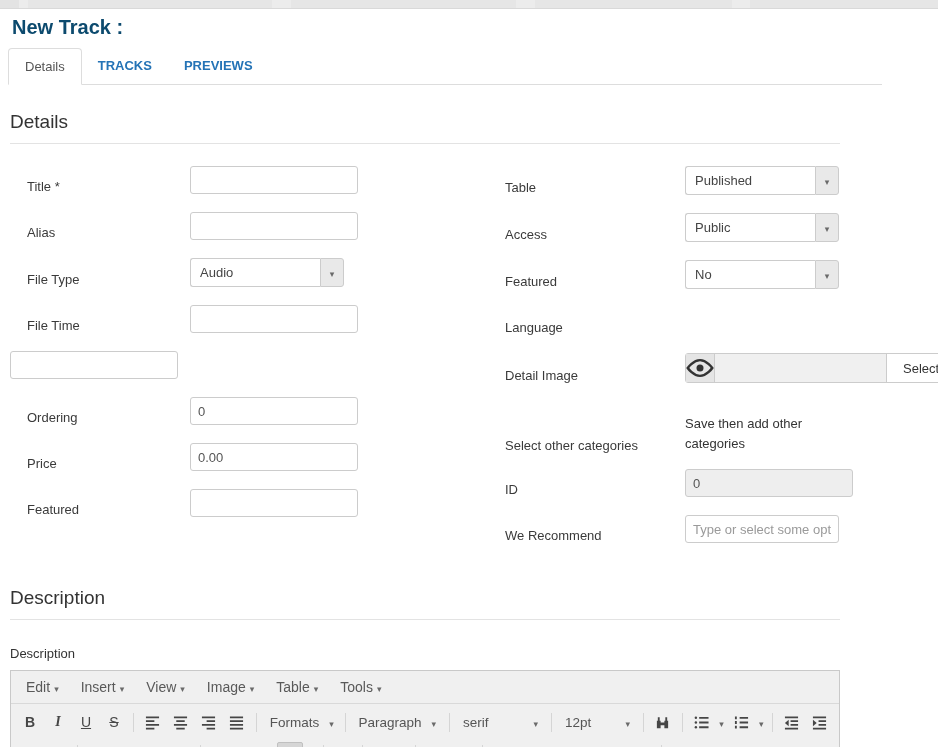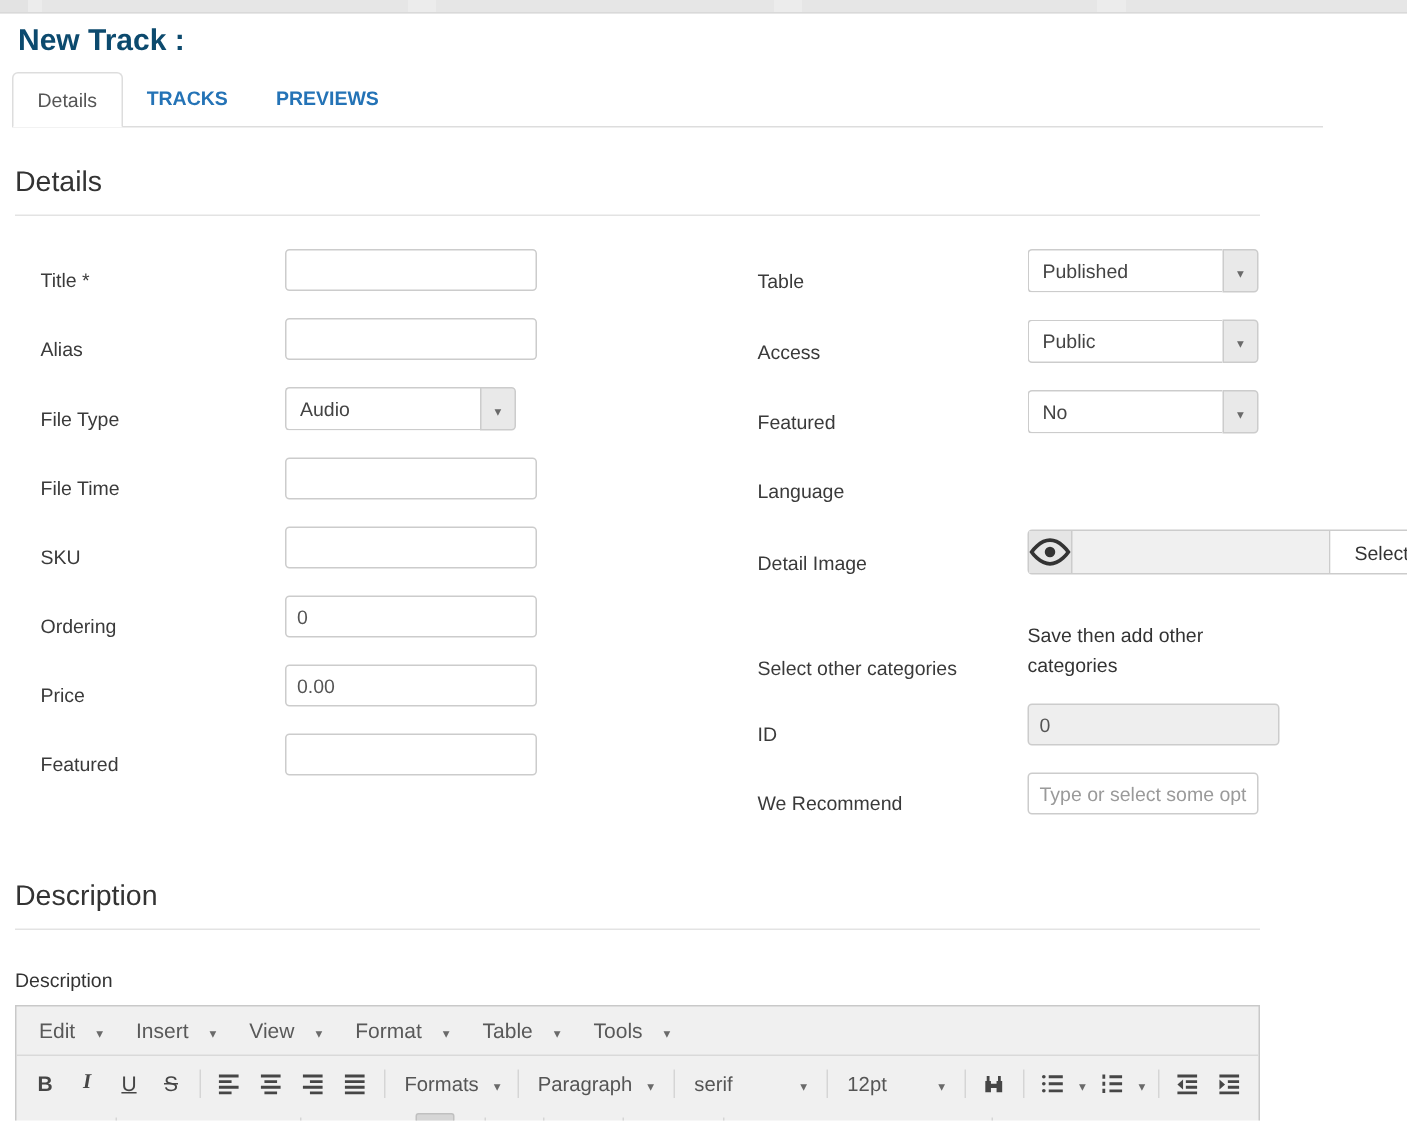--- a/index.html
+++ b/index.html
@@ -46,21 +46,21 @@
   .dg-input { width:173px; background:#f0f0f0; border-left:1px solid #ccc; border-right:1px solid #ccc; }
   .dg-btn { flex:1; background:#fff; display:flex; align-items:center; padding-left:16px; color:#333; }
 
   .cat-note { width:172px; padding-top:5px; line-height:1.5; color:#333; }
 
   .desc-label { display:block; margin:26px 0 9px 0; color:#333; }
 
   
   .editor { width:830px; border:1px solid #c9c9c9; background:#f0f0f0; }
   .menubar { display:flex; align-items:center; padding:2px 4px; border-bottom:1px solid #d9d9d9; }
-  .menu-item { display:flex; align-items:center; gap:14px; padding:6px 11px; font-size:14px; color:#595959; }
+  .menu-item { display:flex; align-items:center; gap:4px; padding:6px 11px; font-size:14px; color:#595959; }
   .caret::after { content:"▾"; font-size:9px; color:#6a6a6a; line-height:1; }
   .toolbar { display:flex; align-items:center; padding:3px 5px; }
   .toolbar.r1 { padding-top:6px; padding-bottom:5px; }
   .tbtn { min-width:26px; height:24px; display:flex; align-items:center; justify-content:center;
     color:#464646; font-size:14px; border-radius:2px; margin:0 1px; }
   .tbtn svg { width:15px; height:15px; display:block; }
   .tbtn.active { background:#d6d6d6; border:1px solid #c0c0c0; }
   .bold { font-weight:bold; }
   .ital { font-style:italic; font-family:"Liberation Serif", serif; font-weight:bold; }
   .undl { text-decoration:underline; }
@@ -109,21 +109,20 @@
           <div class="caret-btn">
               <span class="caret"></span>
             </div>
         </div>
       </div>
       <div class="frow">
         <label>File Time</label>
         <input class="text" type="text" value="" style="">
       </div>
       <div class="frow">
-        <label>SKU</label>
         <input class="text" type="text" value="" style="">
       </div>
       <div class="frow">
         <label>Ordering</label>
         <input class="text" type="text" value="0" style="">
       </div>
       <div class="frow">
         <label>Price</label>
         <input class="text" type="text" value="0.00" style="">
       </div>
@@ -207,21 +206,21 @@
         </div>
       <div class="menu-item">
           <span>Insert</span>
           <span class="caret"></span>
         </div>
       <div class="menu-item">
           <span>View</span>
           <span class="caret"></span>
         </div>
       <div class="menu-item">
-          <span>Format</span>
+          <span>Image</span>
           <span class="caret"></span>
         </div>
       <div class="menu-item">
           <span>Table</span>
           <span class="caret"></span>
         </div>
       <div class="menu-item">
           <span>Tools</span>
           <span class="caret"></span>
         </div>

